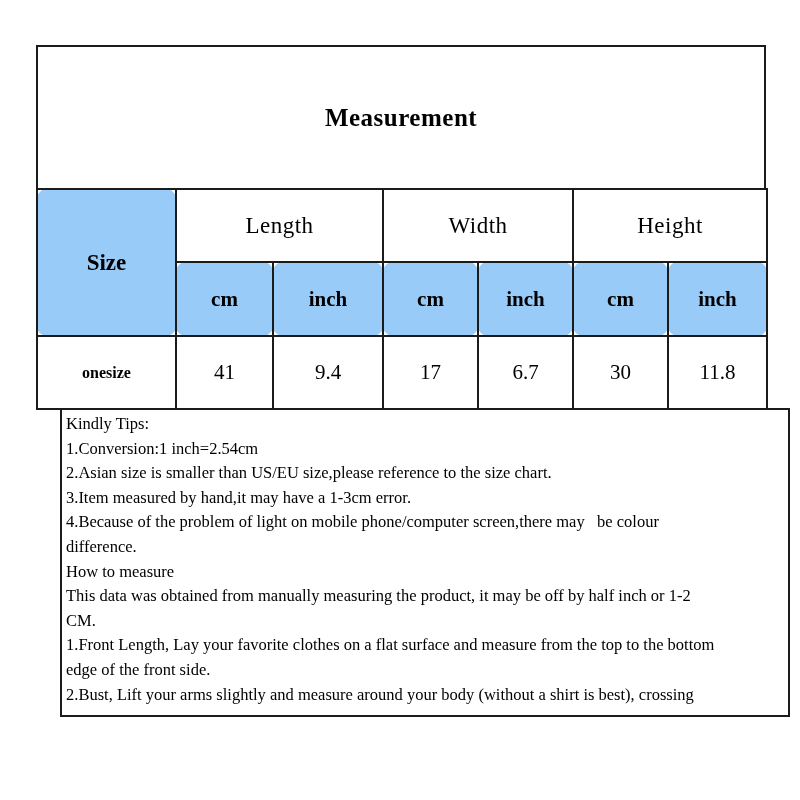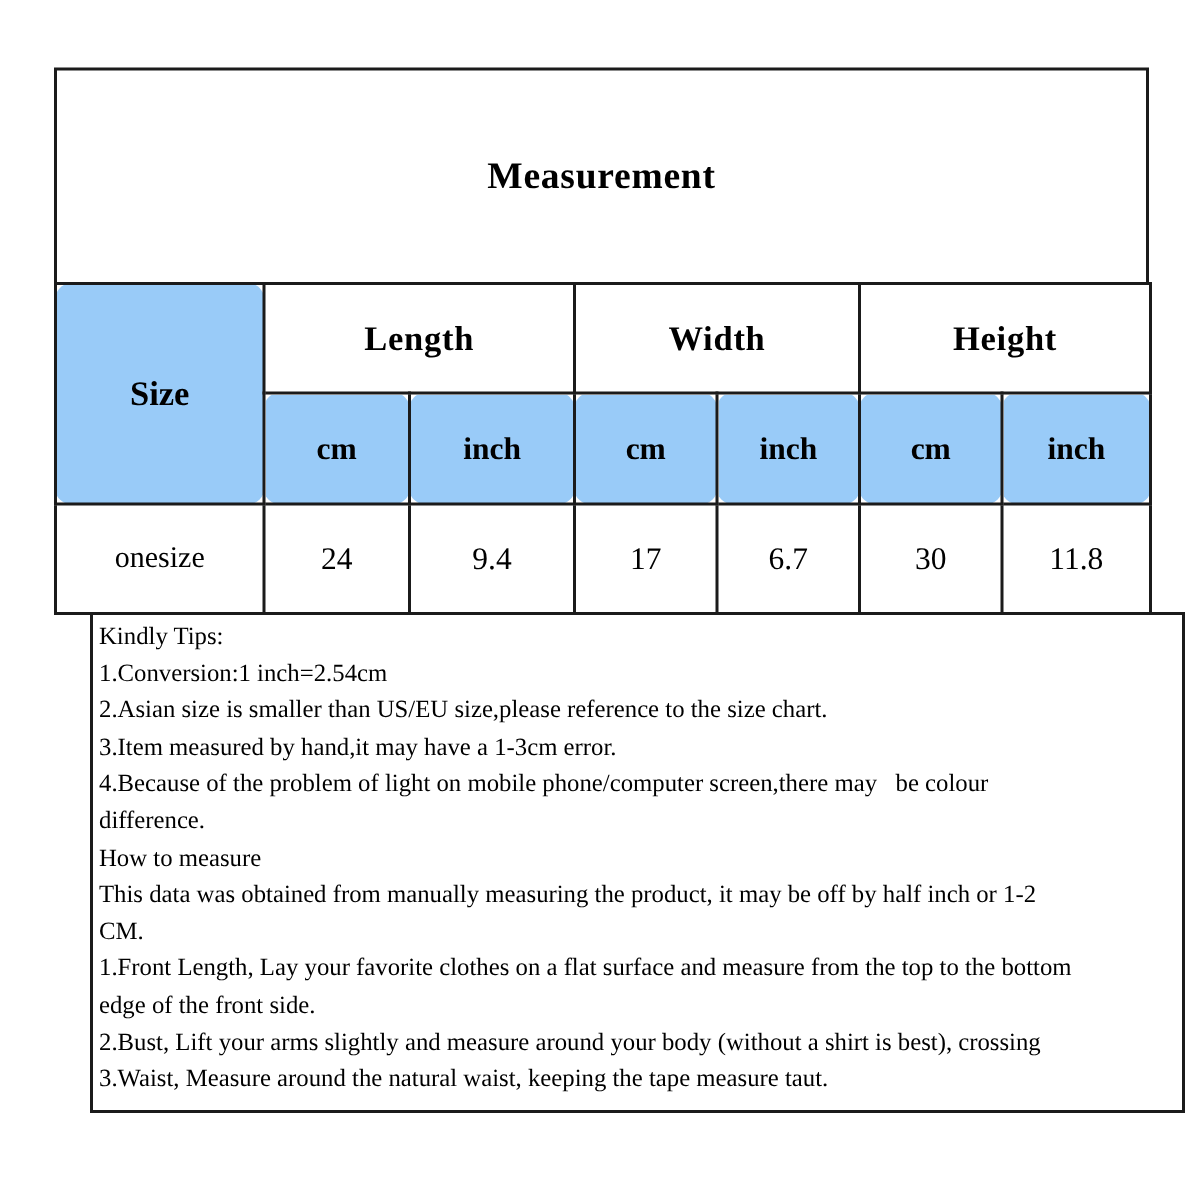--- a/index.html
+++ b/index.html
@@ -44,41 +44,41 @@
   table.size-table td{
     border:2px solid var(--border);
     text-align:center;
     vertical-align:middle;
     padding:0;
     overflow:hidden;
   }
   .c-blue{ background:var(--blue);border-radius:10px; }
   .group-row td{ height:71px; }
   .group-cell{
-    font-weight:bold;
+    font-weight:normal;
     font-size:23px;
     letter-spacing:0.5px;
   }
   .size-cell{
     font-weight:bold;
     font-size:23px;
   }
   .units-row td{
     height:72px;
     font-weight:bold;
     font-size:21px;
     margin-top:16px;
   }
   .data-row td{
     height:71px;
     font-size:21px;
   }
   .data-row td.size-value{
-    font-weight:normal;
-    font-size:20px;
+    font-weight:bold;
+    font-size:16px;
   }
   .tips{
     box-sizing:border-box;
     width:730px;
     margin-top:-2px;
     border:2px solid var(--border);
     padding:2px 3px 8px 4px;
     background:#ffffff;
     margin-left:24px;
   }
@@ -117,21 +117,21 @@
       <tr class="units-row">
         <td class="c-blue">cm</td>
         <td class="c-blue">inch</td>
         <td class="c-blue">cm</td>
         <td class="c-blue">inch</td>
         <td class="c-blue">cm</td>
         <td class="c-blue">inch</td>
       </tr>
       <tr class="data-row">
         <td class="size-value">onesize</td>
-        <td>24</td>
+        <td>41</td>
         <td>9.4</td>
         <td>17</td>
         <td>6.7</td>
         <td>30</td>
         <td>11.8</td>
       </tr>
     </tbody>
   </table>
 
   <div class="tips">
@@ -140,16 +140,15 @@
     <div class="tip-line">2.Asian size is smaller than US/EU size,please reference to the size chart.</div>
     <div class="tip-line">3.Item measured by hand,it may have a 1-3cm error.</div>
     <div class="tip-line">4.Because of the problem of light on mobile phone/computer screen,there may   be colour</div>
     <div class="tip-line">difference.</div>
     <div class="tip-line">How to measure</div>
     <div class="tip-line">This data was obtained from manually measuring the product, it may be off by half inch or 1-2</div>
     <div class="tip-line">CM.</div>
     <div class="tip-line">1.Front Length, Lay your favorite clothes on a flat surface and measure from the top to the bottom</div>
     <div class="tip-line">edge of the front side.</div>
     <div class="tip-line">2.Bust, Lift your arms slightly and measure around your body (without a shirt is best), crossing</div>
-    <div class="tip-line">3.Waist, Measure around the natural waist, keeping the tape measure taut.</div>
   </div>
 
 </div>
 
 </body></html>

